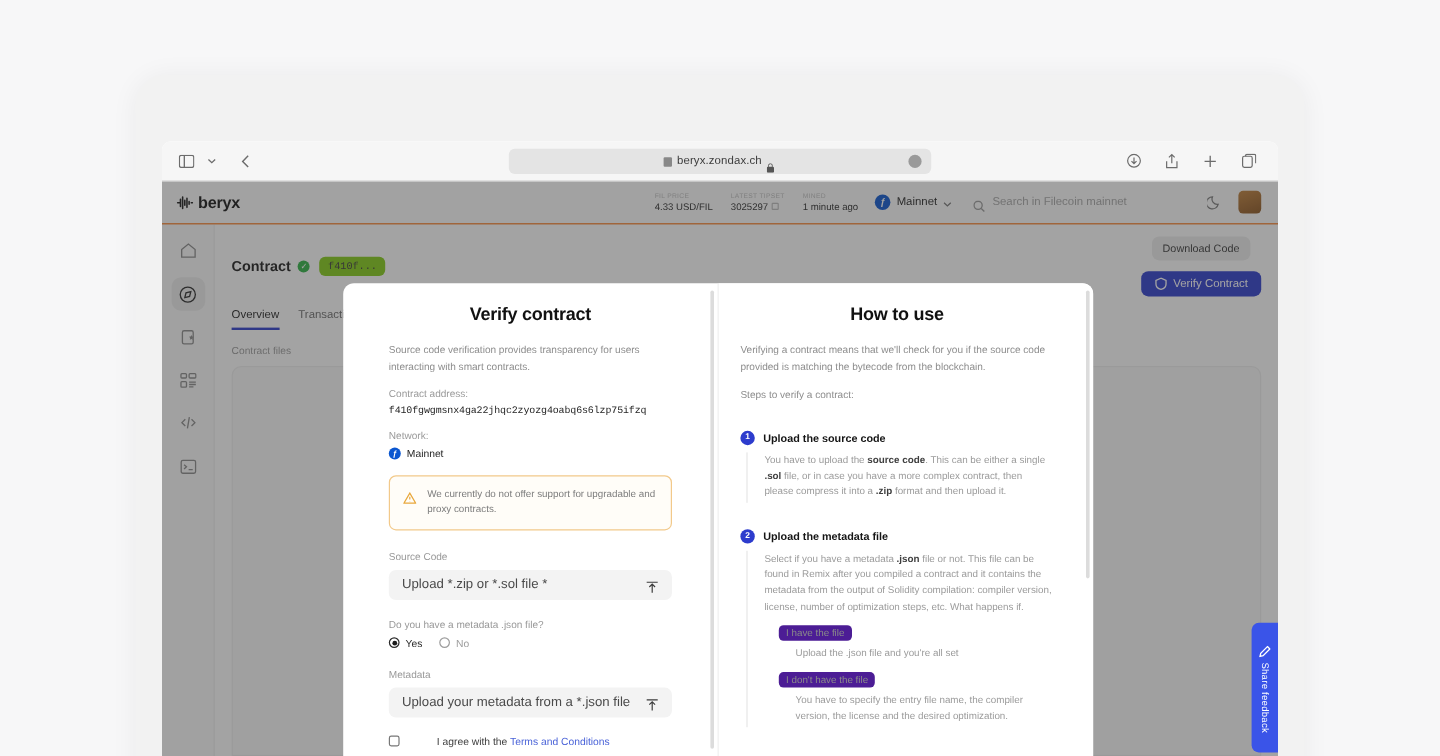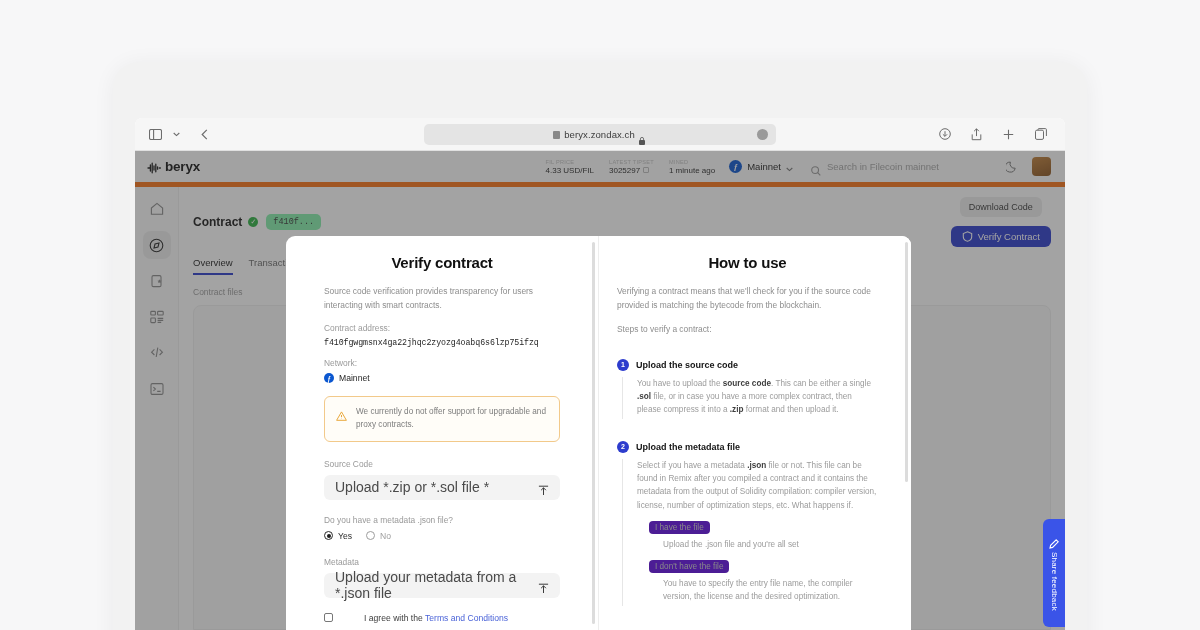--- a/index.html
+++ b/index.html
@@ -67,21 +67,21 @@
     height: 479px;
     background: #ffffff;
     overflow: hidden;
   }
 
   
   .app-header {
     position: relative;
     height: 36px;
     background: #fdfdfd;
-    border-bottom: 5px solid #f97316;
+    border-bottom: 1px solid #f97316;
     display: flex;
     align-items: center;
     padding: 0 14px 0 12px;
   }
   .logo { display: flex; align-items: center; gap: 4px; }
   .logo-mark { width: 14px; height: 13px; color: #1a1a1a; }
   .logo-text { font-size: 13.5px; font-weight: 700; color: #141414; letter-spacing: -0.2px; }
 
   .hdr-stats { margin-left: auto; display: flex; align-items: flex-end; gap: 15px; }
   .stat { display: flex; flex-direction: column; gap: 1px; }
@@ -145,21 +145,21 @@
 
   .content-top { display: flex; align-items: center; }
   .ct-title { font-size: 12px; font-weight: 700; color: #1a1a1a; }
   .ct-check {
     width: 10px; height: 10px; border-radius: 50%; background: #2fb344;
     margin-left: 6px; display: flex; align-items: center; justify-content: center;
     color: #fff; font-size: 7px;
   }
   .ct-addr {
     margin-left: 8px;
-    background: #86efac;
+    background: #84cc16;
     border-radius: 5px;
     padding: 3px 7px;
     font-size: 8.5px;
     color: #3b3b3b;
     font-family: "Liberation Mono", monospace;
     max-width: 230px; overflow: hidden; white-space: nowrap;
   }
   .ct-actions { margin-left: auto; display: flex; align-items: center; gap: 9px; flex-direction: column; }
   .btn-ghost {
     display: flex; align-items: center; gap: 5px;
@@ -264,21 +264,21 @@
 
   .field-label { font-size: 8.4px; color: #999; margin-bottom: 6px; }
   .upload-box {
     background: #f3f3f3;
     border-radius: 6px;
     height: 25px;
     display: flex; align-items: center;
     padding: 0 11px;
     margin-bottom: 15px;
   }
-  .upload-ph { font-size: 14px; color: #4a4a4a; }
+  .upload-ph { font-size: 11px; color: #4a4a4a; }
   .upload-ico { margin-left: auto; width: 11px; height: 11px; color: #3c3c3c; }
 
   .radio-row { display: flex; align-items: center; gap: 14px; margin-bottom: 16px; }
   .radio { display: flex; align-items: center; gap: 5px; }
   .radio-dot {
     width: 9px; height: 9px; border-radius: 50%;
     border: 1.4px solid #2b2b2b;
     display: flex; align-items: center; justify-content: center;
   }
   .radio-dot.off { border-color: #9d9d9d; }

